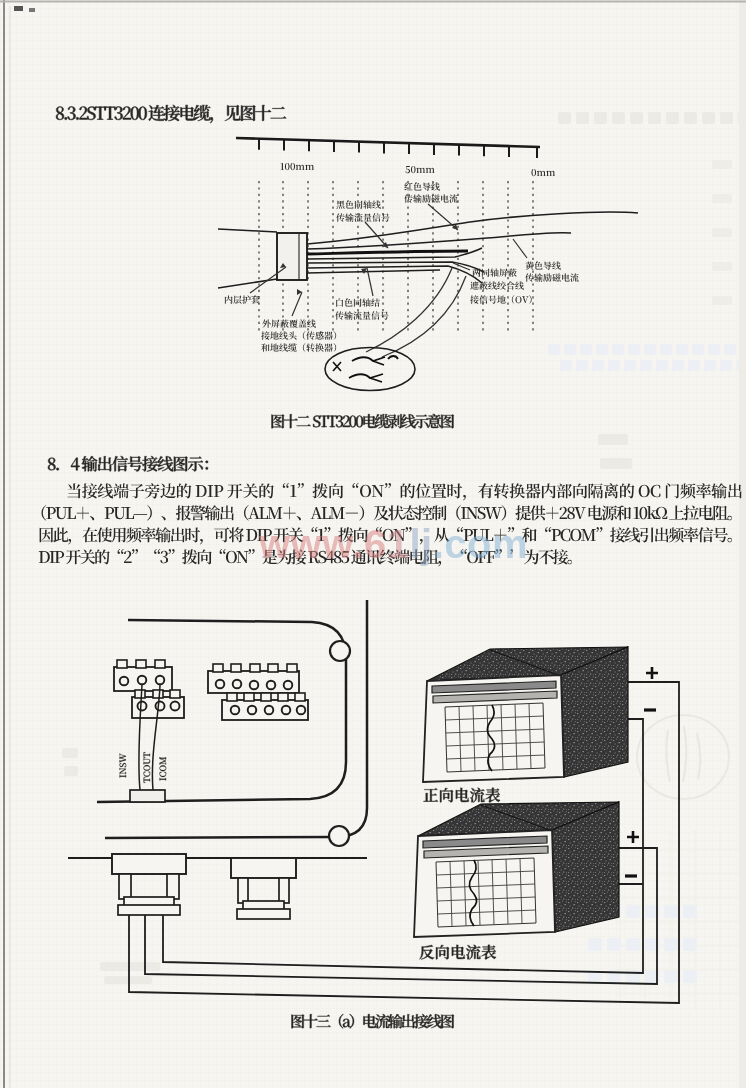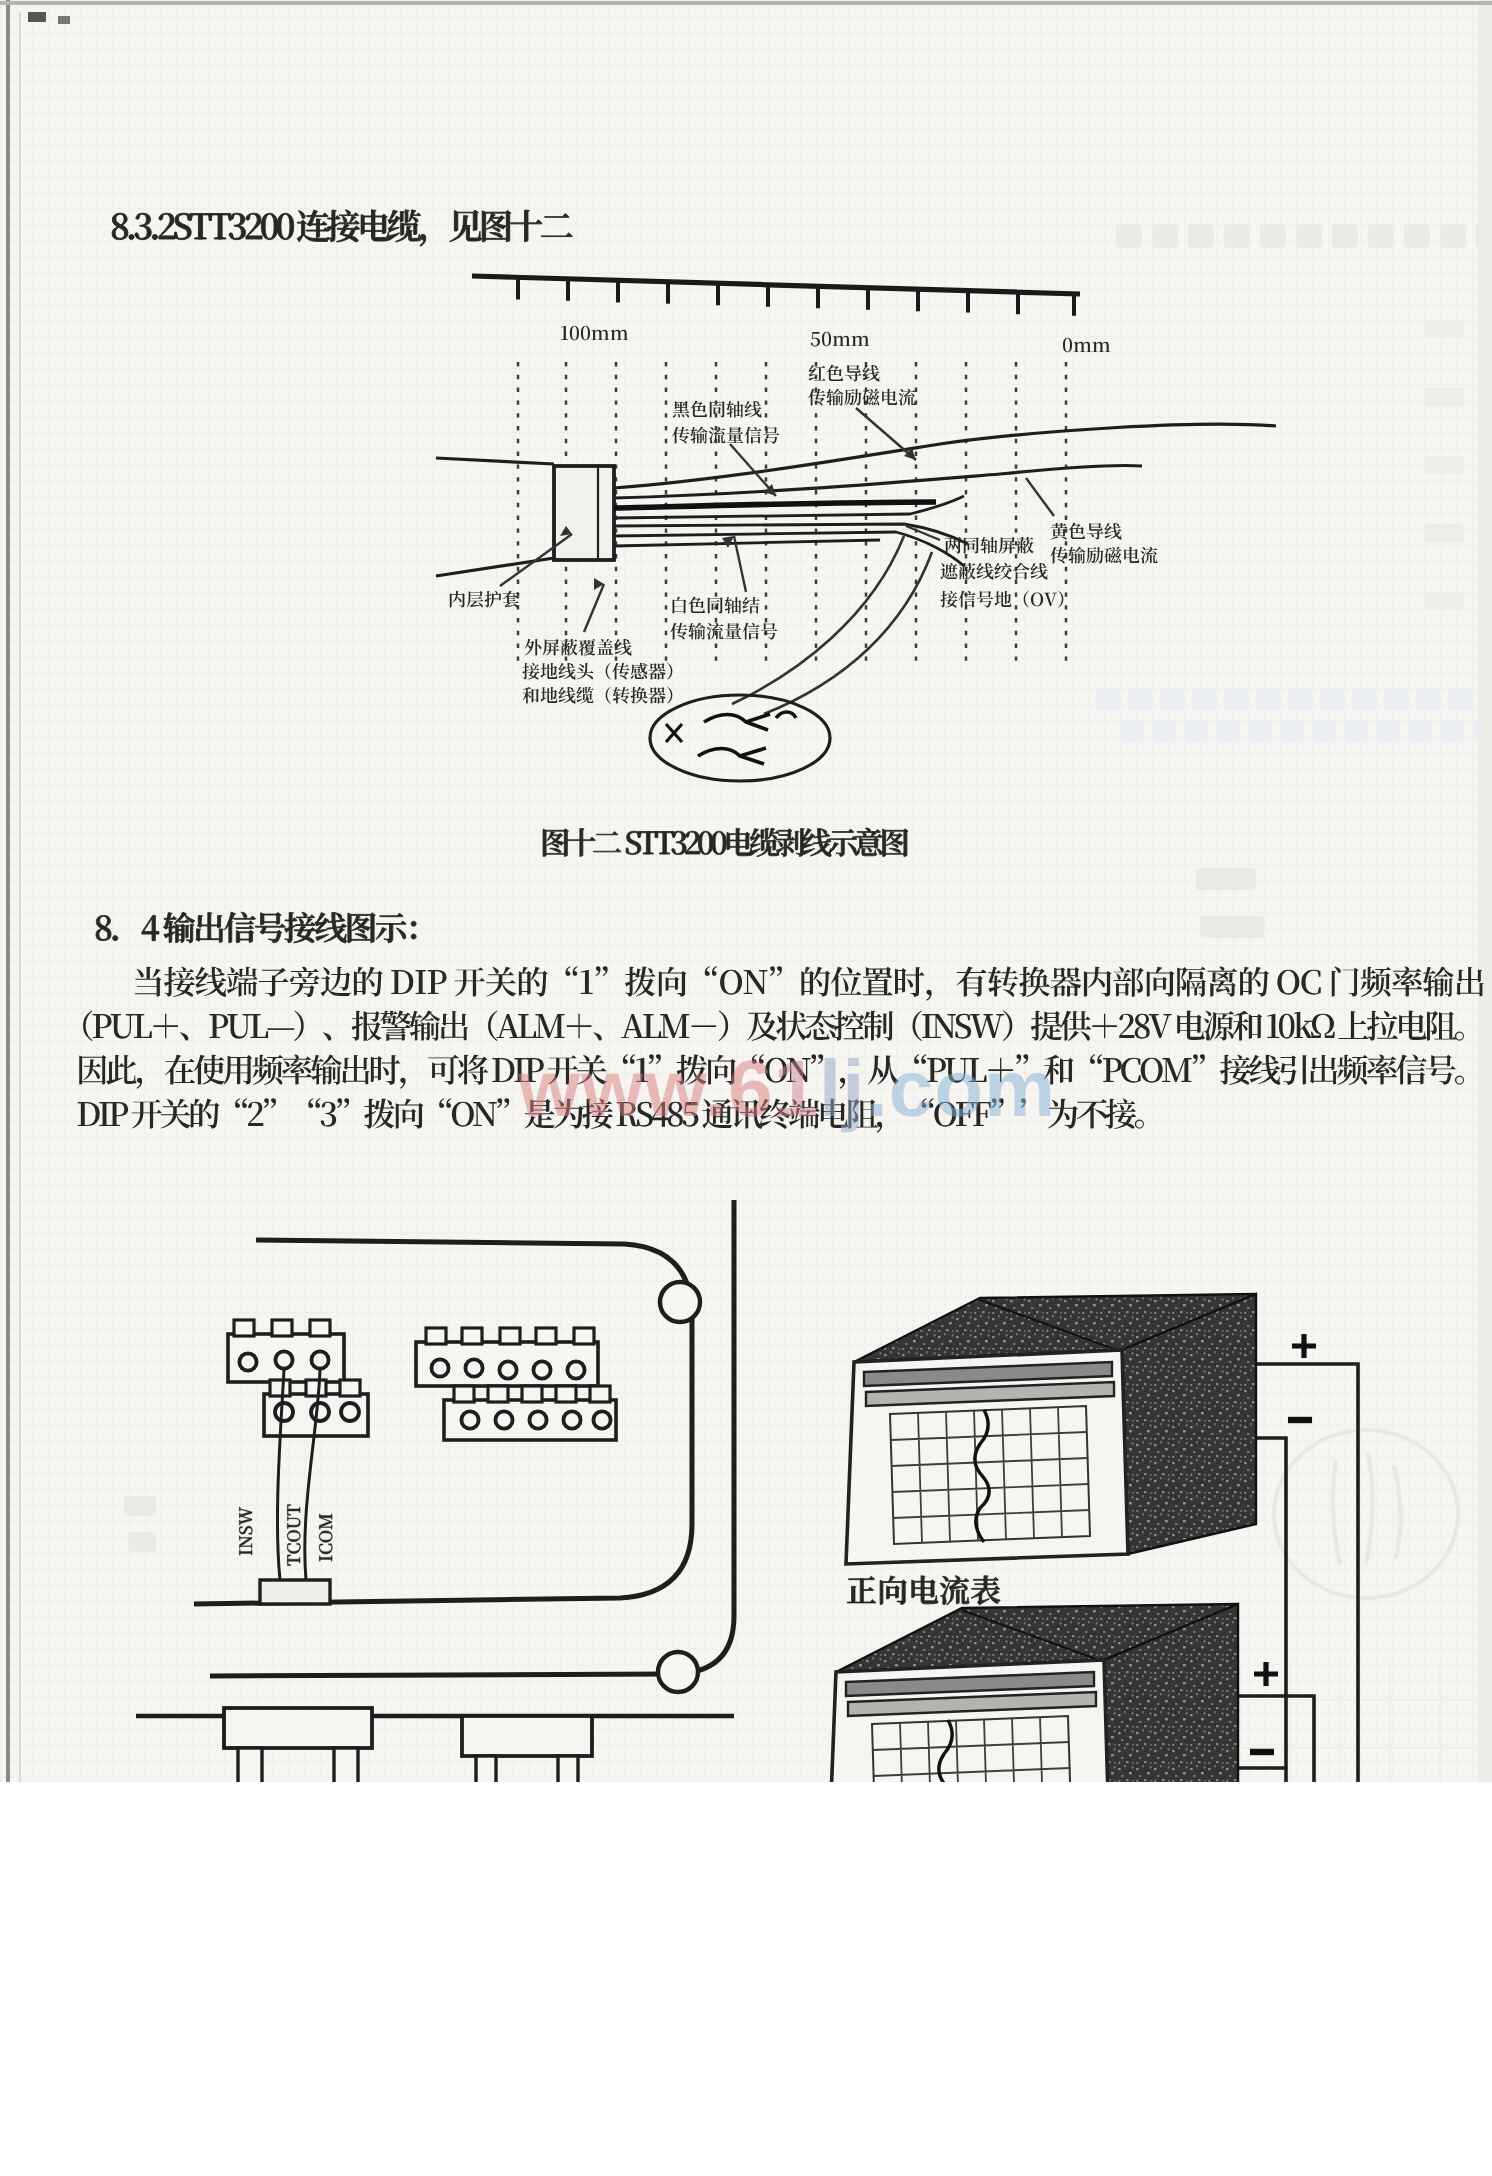--- a/index.html
+++ b/index.html
@@ -1,14 +1,14 @@
 <!DOCTYPE html>
 <html><head><meta charset="utf-8"><style>
 html,body{margin:0;padding:0;background:#fff;}
-#page{position:relative;width:746px;height:891px;background:#f6f5f1;overflow:hidden;
+#page{position:relative;width:746px;height:1088px;background:#f6f5f1;overflow:hidden;
 font-family:"Liberation Sans",sans-serif;filter:blur(0.3px);}
 </style></head><body>
 
 <div id="page">
 <svg width="746" height="1088" viewBox="0 0 746 1088">
 <defs>
 <path id="g0" d="M17 -2Q13 -2 11 1Q9 3 9 6Q9 9 11 11Q13 13 17 13Q20 13 22 11Q24 9 24 6Q24 3 22 1Q20 -2 17 -2Z"></path>
 <path id="g1" d="M29 -2Q23 -2 17 2Q11 6 8 15Q5 23 5 37Q5 50 8 59Q11 67 17 71Q23 75 29 75Q35 75 41 71Q46 67 50 59Q53 50 53 37Q53 23 50 15Q46 6 41 2Q35 -2 29 -2ZM29 2Q31 2 34 3Q36 5 38 9Q40 13 41 20Q42 27 42 37Q42 47 41 54Q40 60 38 64Q36 68 34 70Q31 72 29 72Q26 72 24 70Q22 68 20 64Q18 60 17 54Q16 47 16 37Q16 27 17 20Q18 13 20 9Q22 5 24 3Q26 2 29 2Z"></path>
 <path id="g2" d="M6 0V3L20 5H30L43 3V0ZM19 0Q19 12 19 23V68L6 66V69L30 75L31 74L31 58V23Q31 18 31 12Q31 6 31 0Z"></path>
 <path id="g3" d="M6 0V7Q11 12 15 17Q20 23 24 27Q29 33 32 38Q36 43 37 47Q39 51 39 56Q39 64 35 68Q32 72 25 72Q23 72 20 71Q18 71 15 69L19 72L17 61Q16 58 15 56Q13 55 11 55Q9 55 8 56Q7 57 6 59Q7 64 10 68Q13 71 18 73Q23 75 29 75Q40 75 45 70Q50 64 50 56Q50 51 48 46Q45 42 40 36Q35 31 27 23Q25 21 23 19Q20 17 17 14Q14 11 11 7L12 11V9H53V0Z"></path>

